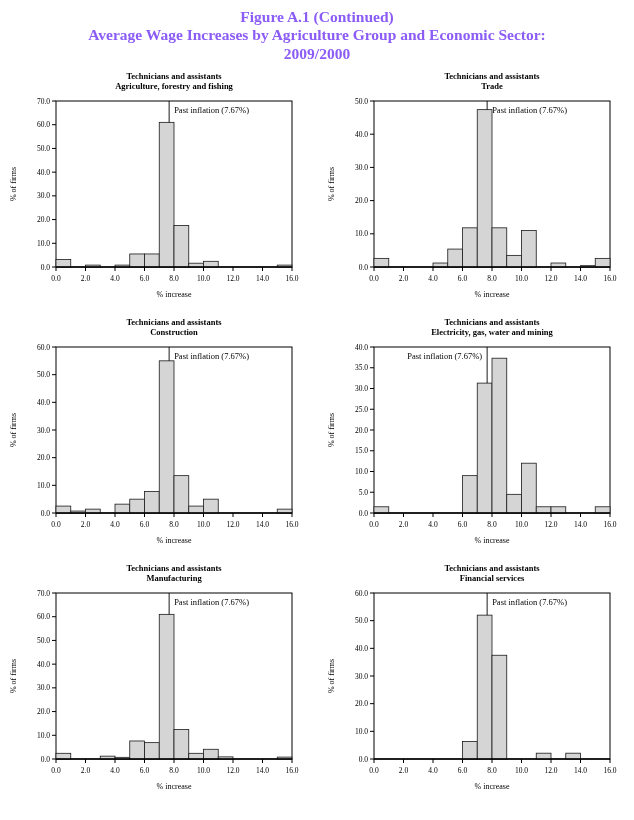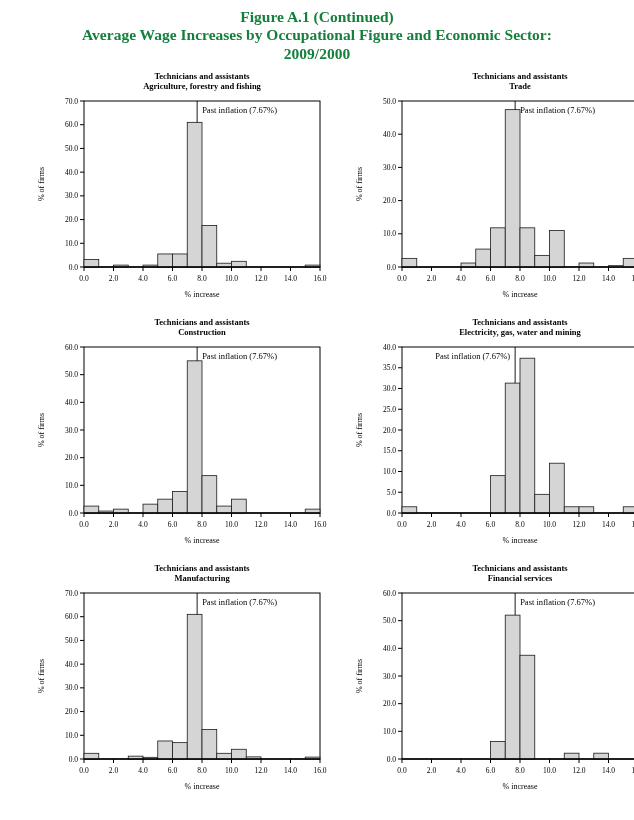--- a/index.html
+++ b/index.html
@@ -1,47 +1,46 @@
 <!DOCTYPE html>
 <html><head>
 <meta charset="utf-8">
 <style>
   html,body{margin:0;padding:0;background:#ffffff;}
   #page{
     position:relative;
     width:634px;height:820px;
     background:#ffffff;
     font-family:"Liberation Serif", serif;
-    color:#15803d;
+    color:#8b5cf6;
     overflow:hidden;
   }
   #header{ text-align:center; padding-top:8px; }
   .h-line{ font-weight:bold; font-size:15.5px; line-height:1.18; }
   #grid{
     display:grid;
     grid-template-columns: 318px 316px;
     grid-auto-rows: 246px;
     padding-top:4px;
-    margin-left:28px;
   }
   .chart-cell{ position:relative; }
   .chart-cell svg{ display:block; }
   text{ font-family:"Liberation Serif", serif; fill:#000; }
   .t-title{ font-size:8.5px; font-weight:bold; }
   .t-tick{ font-size:7.5px; }
   .t-axis{ font-size:8px; }
   .t-anno{ font-size:8.5px; }
 </style>
 </head>
 <body>
 
 <div id="page">
   <div id="header">
     <div class="h-line">Figure A.1 (Continued)</div>
-    <div class="h-line">Average Wage Increases by Occupational Figure and Economic Sector:</div>
+    <div class="h-line">Average Wage Increases by Agriculture Group and Economic Sector:</div>
     <div class="h-line">2009/2000</div>
   </div>
   <div id="grid">
     <div class="chart-cell">
         <svg width="308" height="244" viewBox="0 0 308 244">
           <text x="174" y="12" text-anchor="middle" class="t-title">Technicians and assistants</text>
           <text x="174" y="22" text-anchor="middle" class="t-title">Agriculture, forestry and fishing</text>
           <rect x="56" y="34" width="236" height="166" fill="none" stroke="#000000" stroke-width="1"></rect>
           <line x1="52" y1="200" x2="56" y2="200" stroke="#000000" stroke-width="1"></line>
           <text x="50" y="202.5" text-anchor="end" class="t-tick">0.0</text>

